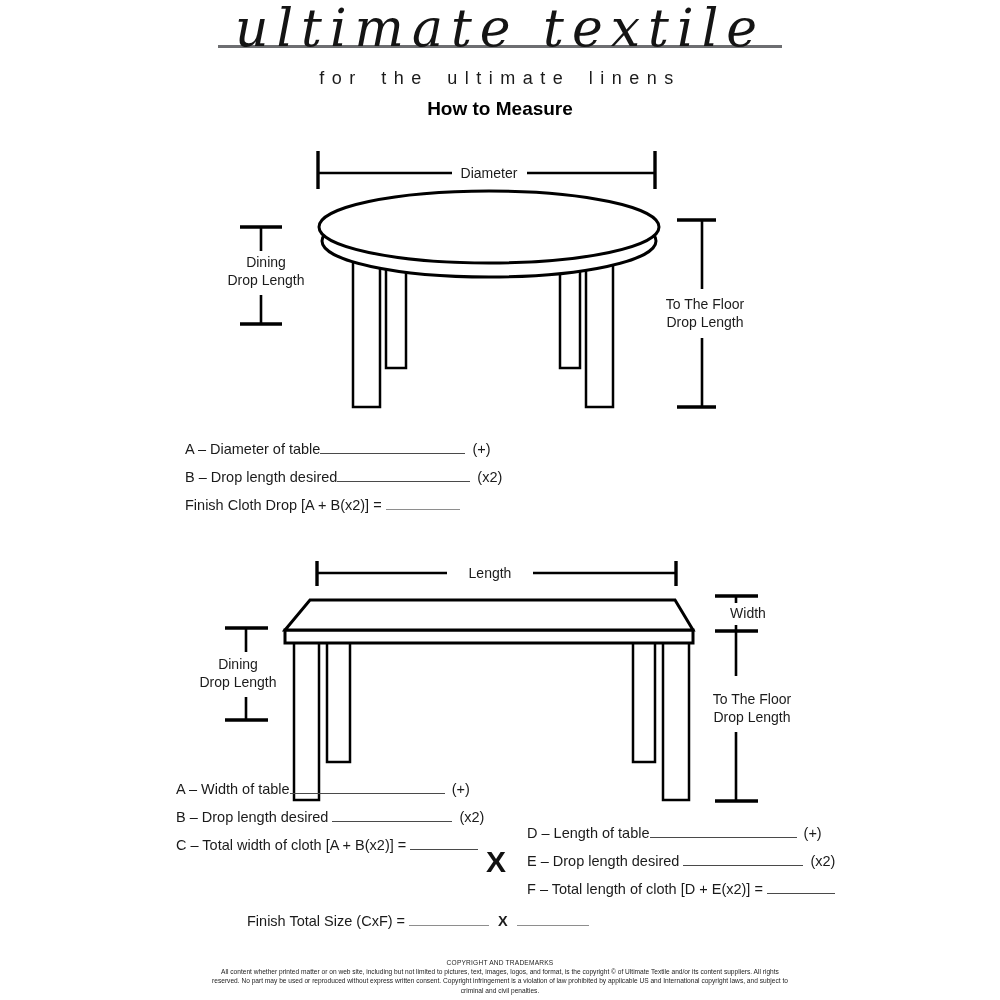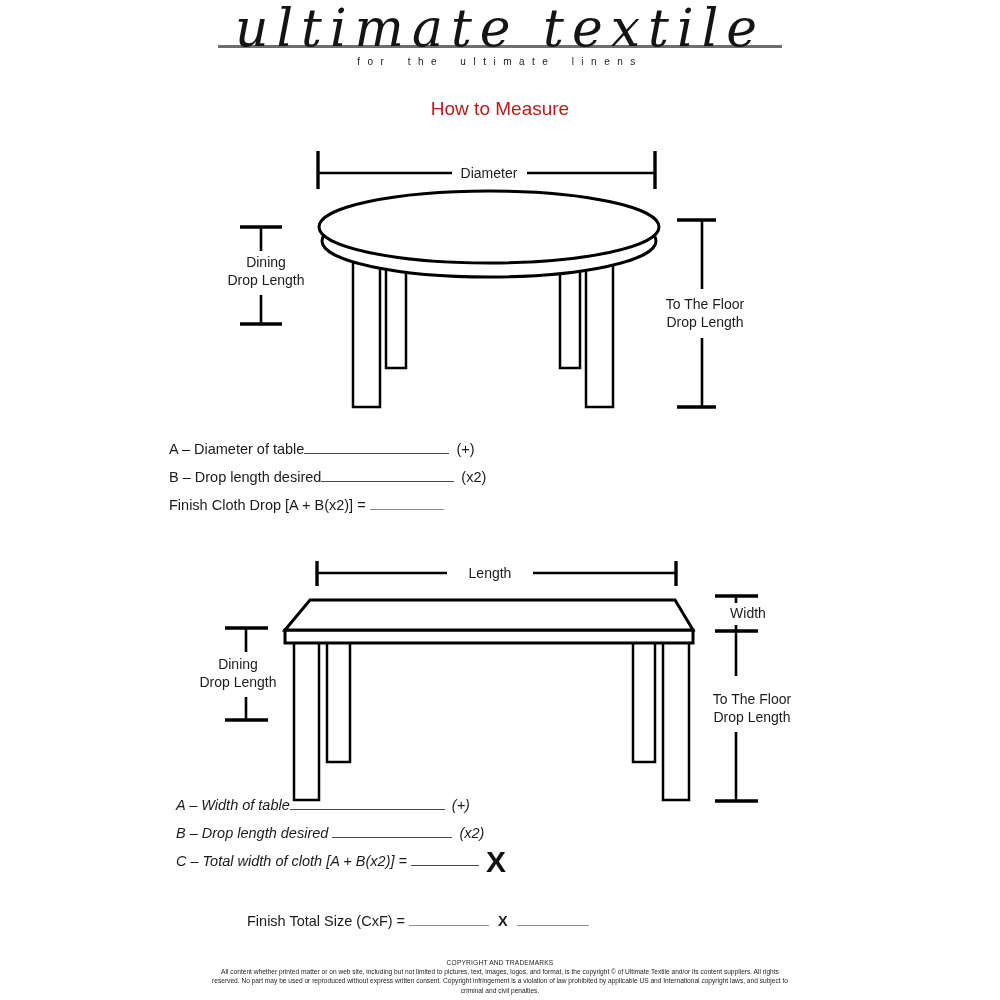--- a/index.html
+++ b/index.html
@@ -4,47 +4,47 @@
 <style>
   html,body{margin:0;padding:0;background:#fff;}
   .page{position:relative;width:1000px;height:1000px;background:#fff;overflow:hidden;
         font-family:"Liberation Sans",sans-serif;color:#1b1b1b;}
 
   
   .logo{position:absolute;top:2px;left:0;right:0;text-align:center;}
   .logo-script{font-family:"DejaVu Serif",serif;font-style:italic;font-weight:400;
                font-size:52px;line-height:1;letter-spacing:8px;color:#141414;}
   .logo-underline{width:564px;height:2.5px;background:#6d6e71;margin:-9px auto 0;}
-  .logo-tagline{margin-top:8px;font-size:10px;letter-spacing:7.5px;word-spacing:6px;color:#1b1b1b;}
+  .logo-tagline{margin-top:20px;font-size:18px;letter-spacing:7.5px;word-spacing:6px;color:#1b1b1b;}
 
   
   .heading{position:absolute;top:98px;left:0;right:0;text-align:center;
-           font-size:19px;font-weight:normal;color:#b91c1c;}
+           font-size:19px;font-weight:bold;color:#000000;}
 
   
   svg{position:absolute;left:0;overflow:visible;}
   .svg-round{top:140px;}
   .svg-rect{top:530px;}
   .shape{fill:#fff;stroke:#000;stroke-width:3;}
   .leg{fill:#fff;stroke:#000;stroke-width:2.5;}
   .measure{stroke:#000;stroke-width:2.6;fill:none;}
   .tick{stroke:#000;stroke-width:3.4;fill:none;}
   svg text{fill:#1b1b1b;font-family:"Liberation Sans",sans-serif;font-size:14px;}
 
   
   .rows{position:absolute;font-size:14.5px;}
   .rows .row{line-height:28px;height:28px;white-space:nowrap;}
   .blank{display:inline-block;height:0.85em;border-bottom:1.6px solid #4a4a4a;}
   .blank.gray{border-bottom-color:#8e8e8e;}
   .suffix{margin-left:7px;}
   .w145{width:145px;} .w133{width:133px;} .w74{width:74px;}
   .w155{width:155px;} .w120{width:120px;} .w68{width:68px;}
   .w147{width:147px;} .w80{width:80px;} .w72{width:72px;}
-  .block1{top:435px;left:169px;}
-  .block-left{top:791px;left:176px;font-style:italic;}
+  .block1{top:435px;left:185px;}
+  .block-left{top:775px;left:176px;}
   .block-right{top:819px;left:527px;}
   .big-x{position:absolute;top:845px;left:486px;font-size:30px;font-weight:bold;color:#111;}
   .finish-row{position:absolute;top:907px;left:247px;font-size:14.5px;line-height:28px;white-space:nowrap;}
   .finish-row .sep{font-weight:bold;margin:0 9px;}
 
   
   .copyright{position:absolute;top:958px;left:0;right:0;text-align:center;color:#232323;}
   .copyright-heading{font-size:6.6px;line-height:9px;letter-spacing:0.2px;}
   .copyright-line{font-size:6.6px;line-height:9.4px;white-space:nowrap;}
 </style>
@@ -147,20 +147,31 @@
     <div class="row">
       <span>B – Drop length desired </span><span class="blank w120"></span><span class="suffix">(x2)</span>
     </div>
     <div class="row">
       <span>C – Total width of cloth [A + B(x2)] = </span><span class="blank w68"></span>
     </div>
   </div>
 
   <div class="big-x">X</div>
 
+  <div class="rows block-right">
+    <div class="row">
+      <span>D – Length of table</span><span class="blank w147"></span><span class="suffix">(+)</span>
+    </div>
+    <div class="row">
+      <span>E – Drop length desired </span><span class="blank w120"></span><span class="suffix">(x2)</span>
+    </div>
+    <div class="row">
+      <span>F – Total length of cloth [D + E(x2)] = </span><span class="blank w68"></span>
+    </div>
+  </div>
 
   <div class="finish-row">
     <span>Finish Total Size (CxF) = </span><span class="blank gray w80"></span><span class="sep">X</span><span class="blank gray w72"></span>
   </div>
 
   <div class="copyright">
     <div class="copyright-heading">COPYRIGHT AND TRADEMARKS</div>
     <div class="copyright-line">All content whether printed matter or on web site, including but not limited to pictures, text, images, logos, and format, is the copyright © of Ultimate Textile and/or its content suppliers.  All rights</div>
     <div class="copyright-line">reserved. No part may be used or reproduced without express written consent. Copyright infringement is a violation of law prohibited by applicable US and International copyright laws, and subject to</div>
     <div class="copyright-line">criminal and civil penalties.</div>

